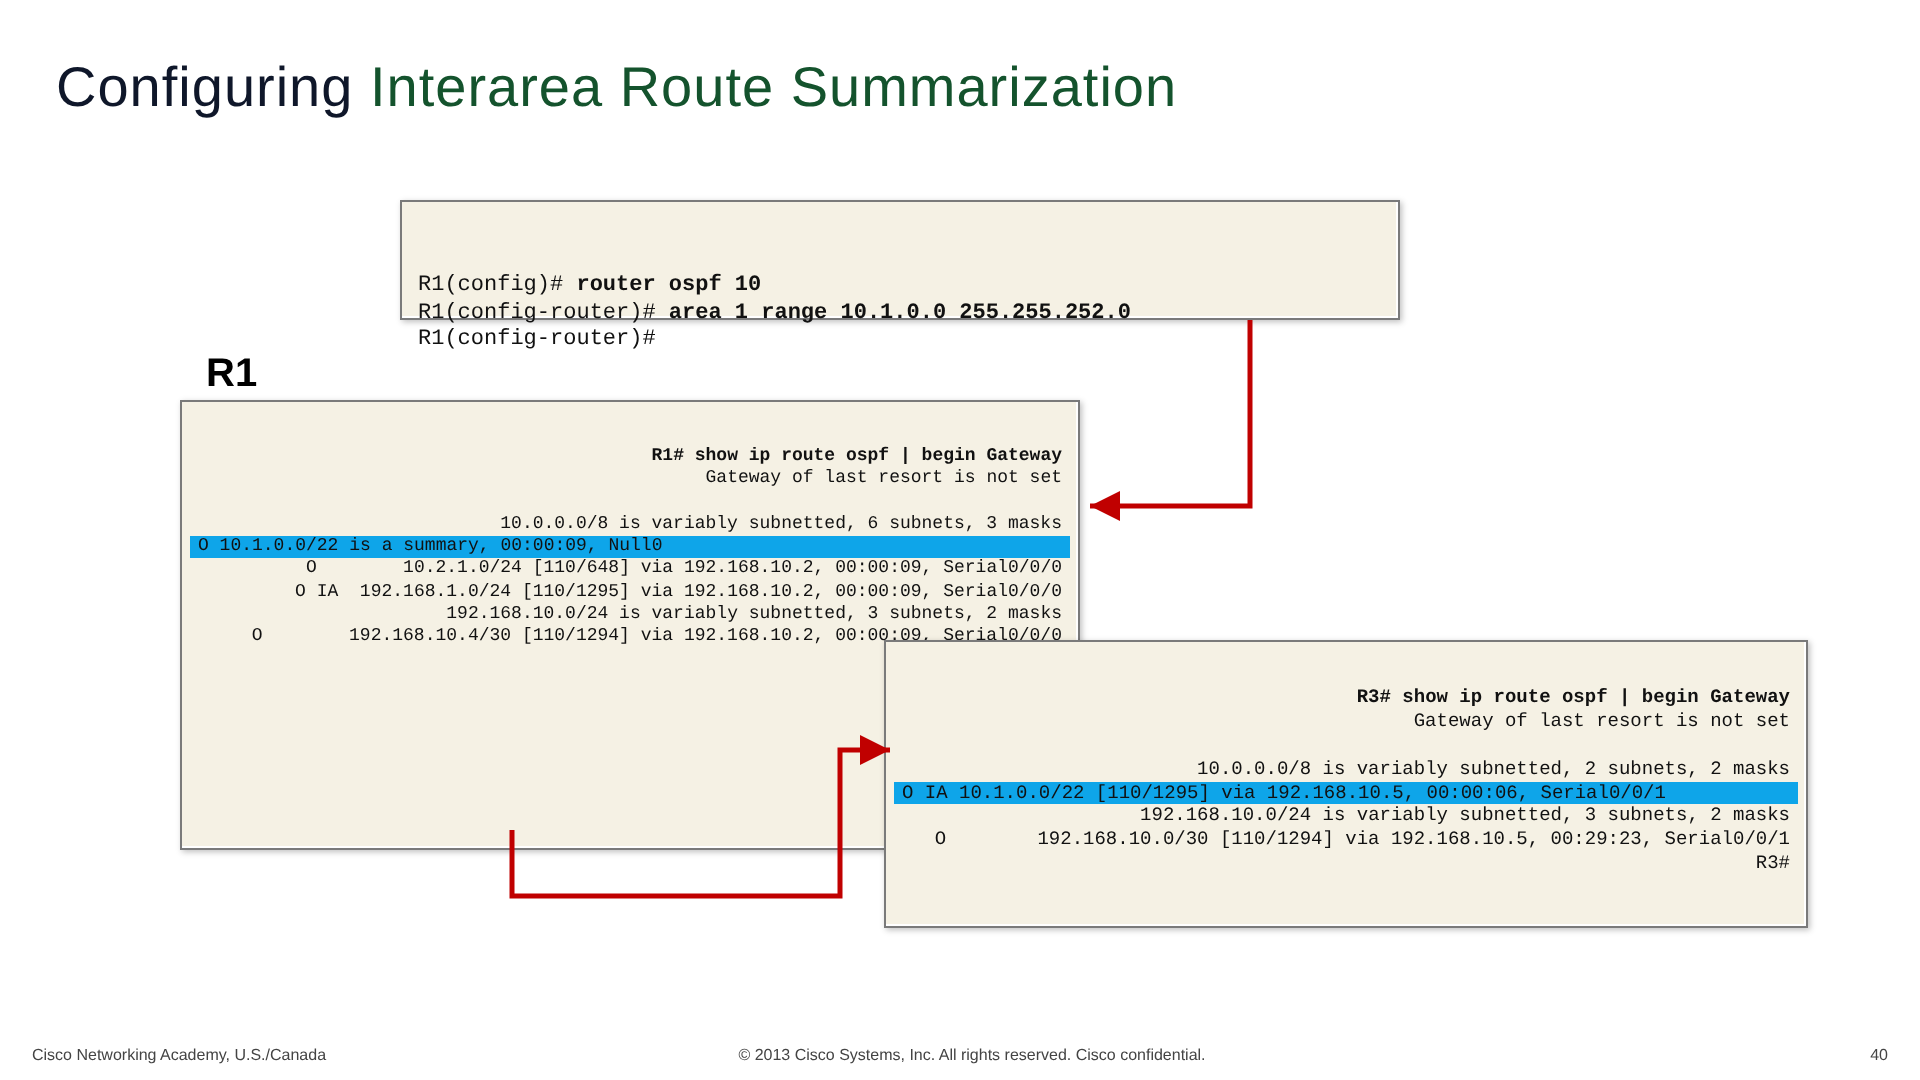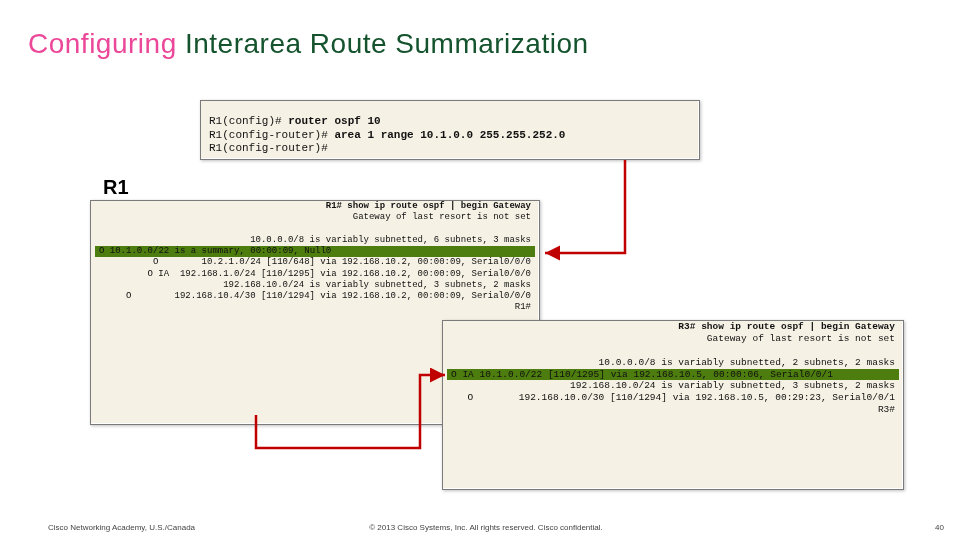--- a/index.html
+++ b/index.html
@@ -19,35 +19,35 @@
   }
   .title {
     position: absolute;
     top: 28px;
     left: 28px;
     font-size: 28px;
     font-weight: 400;
     letter-spacing: 0.5px;
   }
   .title .dark {
-    color: #ec4899;
+    color: #0f172a;
   }
   .title .light {
     color: #14532d;
   }
   .term-box {
     position: absolute;
     background: #f5f1e4;
     border: 1px solid #7a7a7a;
     box-shadow: 1px 1px 3px rgba(0,0,0,0.25), -1px -1px 0 #fff inset;
     box-sizing: border-box;
     font-family: "Courier New", monospace;
     line-height: 1.25;
     color: #111;
-    padding: 0 8px;
+    padding: 22px 8px;
   }
   .box1 {
     top: 100px;
     left: 200px;
     width: 500px;
     height: 60px;
     font-size: 11px;
     white-space: pre;
   }
   .box1 .bold { font-weight: bold; }
@@ -55,57 +55,56 @@
     top: 200px;
     left: 90px;
     width: 450px;
     height: 225px;
     font-size: 9px;
   }
   .box3 {
     top: 320px;
     left: 442px;
     width: 462px;
-    height: 170px;
+    height: 144px;
     font-size: 9.5px;
   }
   .r-label {
     position: absolute;
     font-size: 20px;
     font-weight: bold;
     color: #000;
   }
   .r1-label {
     top: 176px;
     left: 103px;
   }
   .r3-label {
     top: 299px;
     left: 690px;
     margin-top: 32px;
   }
   .hl {
-    background: #4d7c0f;
+    background: #0ea5e9;
     display: block;
     margin: 0 -4px;
     padding: 0 4px;
   }
   pre {
     margin: 0;
     font-family: inherit;
     white-space: pre-wrap;
     text-align: right;
   }
   .footer-left {
     position: absolute;
     left: 16px;
     bottom: 8px;
     font-size: 8px;
     color: #444;
-    margin-left: 32px;
   }
   .footer-center {
     position: absolute;
     left: 0;
     right: 0;
     bottom: 8px;
     text-align: center;
     font-size: 8px;
     color: #444;
     padding-left: 12px;

